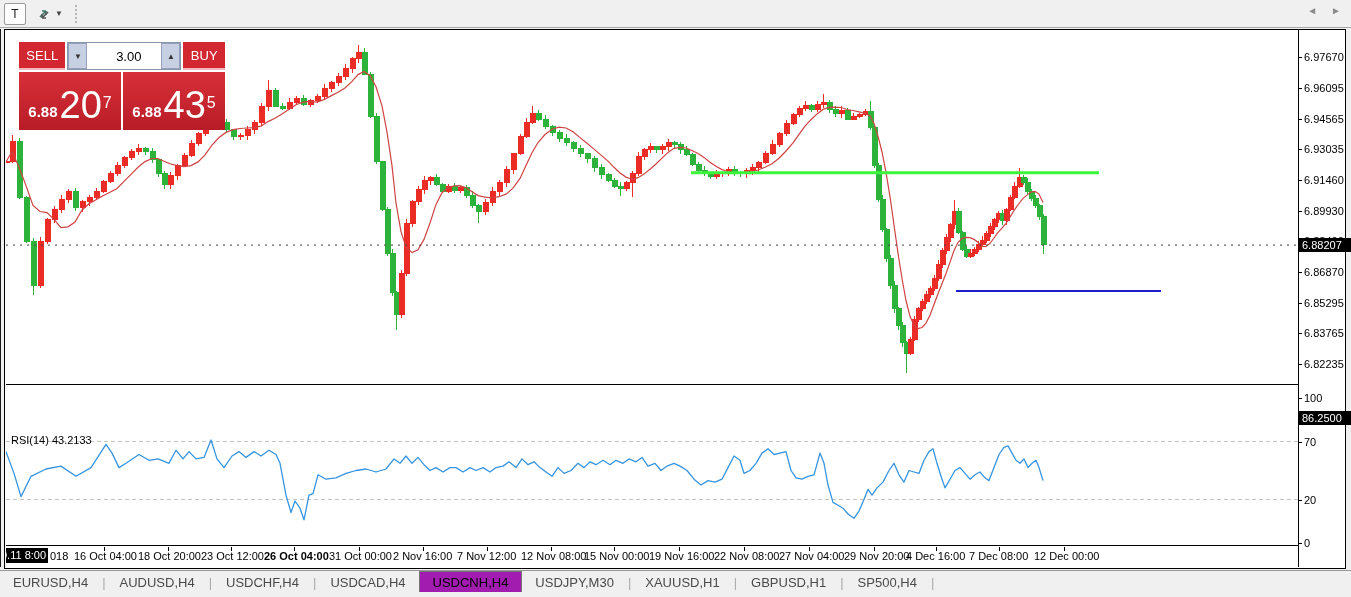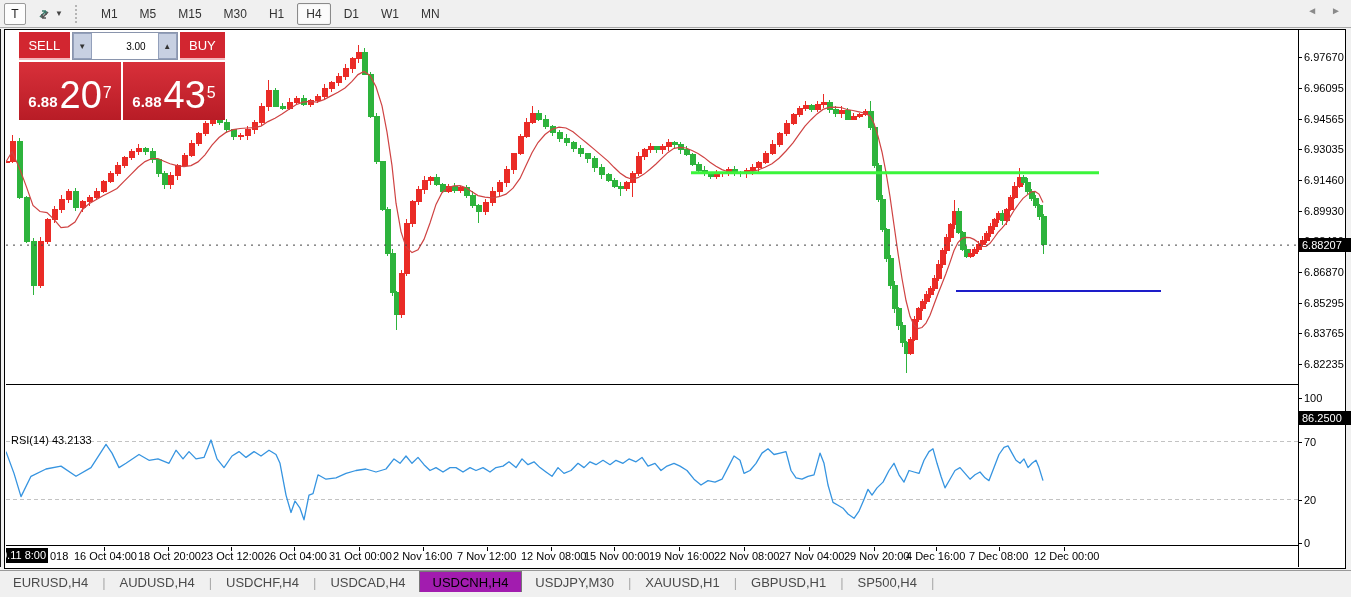--- a/index.html
+++ b/index.html
@@ -26,28 +26,28 @@
   .tag{position:absolute;background:#000;color:#fff;font-size:11px;padding:0 3px;line-height:14px;}
   .rsi-label{position:absolute;left:6px;top:360px;font-size:11px;color:#000;margin-top:44px;}
   
   .time-axis{position:absolute;left:1px;top:517px;width:1292px;height:20px;background:#fff;}
   .time-label{position:absolute;top:3px;font-size:11px;color:#000;white-space:nowrap;}
   .time-tick{position:absolute;top:0;width:1px;height:4px;background:#000;}
   .time-tag{position:absolute;left:0;top:1px;width:42px;height:15px;background:#000;color:#fff;font-size:11px;overflow:hidden;line-height:15px;}
   .time-tag span{margin-left:-5px;white-space:pre;}
   .time-remnant{position:absolute;left:44px;top:3px;font-size:11px;color:#000;}
   
-  .trade{position:absolute;left:14px;top:2px;width:206px;height:90px;}
+  .trade{position:absolute;left:14px;top:12px;width:206px;height:90px;}
   .trade-row1{display:flex;height:28px;}
   .btn-red{background:#d22630;color:#fff;font-size:13px;display:flex;align-items:center;justify-content:center;}
   .sell-btn{width:57px;border-bottom:2px solid #f3b8bc;}
   .buy-btn{width:51px;margin-left:2px;border-bottom:2px solid #f3b8bc;}
   .vol-box{display:flex;align-items:stretch;margin-left:2px;border:1px solid #8a95ad;background:#fff;}
   .spin-btn{width:17px;background:#c7d0e2;color:#333;font-size:8px;display:flex;align-items:center;justify-content:center;border:1px solid #93a0bb;}
-  .vol-input{width:52px;border:none;outline:none;font-size:10px;text-align:right;padding-right:12px;font-family:"Liberation Sans",sans-serif;}
+  .vol-input{width:52px;border:none;outline:none;font-size:13px;text-align:right;padding-right:20px;font-family:"Liberation Sans",sans-serif;}
   .trade-row2{display:flex;height:58px;margin-top:2px;}
   .quote{background:linear-gradient(#d8303a,#b81c26);color:#fff;flex:1;position:relative;display:flex;align-items:flex-end;justify-content:center;padding-bottom:8px;}
   .quote+.quote{margin-left:2px;}
   .q-small{font-size:15px;font-weight:bold;margin-right:2px;line-height:20px;}
   .q-big{font-size:38px;line-height:34px;}
   .q-sup{font-size:16px;line-height:38px;vertical-align:top;margin-left:1px;}
   
   .tabs{position:absolute;left:0;top:570px;width:1351px;height:22px;background:#f0f0f0;border-top:1px solid #999;display:flex;align-items:flex-end;font-size:13px;color:#4a4a4a;}
   .tab{padding:2px 13px 3px 13px;cursor:default;white-space:nowrap;}
   .tab.active{background:#a21caf;color:#000;border:1px solid #777;border-bottom:none;padding-top:3px;}
@@ -63,31 +63,20 @@
   <div class="toolbar">
     <div class="tool-btn">T</div>
     <div class="icon-btn">
       <svg width="16" height="16" viewBox="0 0 16 16">
         <path d="M4 11 L10 5 M10 5 h-4 M10 5 v4" stroke="#3a7a6a" stroke-width="1.6" fill="none"></path>
         <path d="M12 6 L6 12 M6 12 h4 M6 12 v-4" stroke="#555" stroke-width="1.6" fill="none"></path>
       </svg>
       <span class="caret">▼</span>
     </div>
     <div class="grip"></div>
-    <div id="tf-buttons" style="display:flex;">
-        <div class="tf-btn">M1</div>
-        <div class="tf-btn">M5</div>
-        <div class="tf-btn">M15</div>
-        <div class="tf-btn">M30</div>
-        <div class="tf-btn">H1</div>
-        <div class="tf-btn active">H4</div>
-        <div class="tf-btn">D1</div>
-        <div class="tf-btn">W1</div>
-        <div class="tf-btn">MN</div>
-      </div>
   </div>
 
   <div class="left-edge-line"></div>
 
   <div class="chart-window">
 
     <div class="symbol-line">
       <span class="up-tri"></span>
       <span>USDCNH,H4 6.89090 6.89270 6.87707 6.88207</span>
     </div>
@@ -505,21 +494,21 @@
 
     <div class="time-axis" id="time-axis">
       <div class="time-tag"><span>0.11 8:00</span></div>
       <div class="time-remnant">018</div>
     <div class="time-label" style="left: 68px;">16 Oct 04:00</div>
         <div class="time-tick" style="left: 98px;"></div>
         <div class="time-label" style="left: 132px;">18 Oct 20:00</div>
         <div class="time-tick" style="left: 162px;"></div>
         <div class="time-label" style="left: 195px;">23 Oct 12:00</div>
         <div class="time-tick" style="left: 225px;"></div>
-        <div class="time-label" style="left: 258px;">26 Oct 04:00</div>
+        <div class="time-label" style="left: 258px; font-weight: bold;">26 Oct 04:00</div>
         <div class="time-tick" style="left: 288px;"></div>
         <div class="time-label" style="left: 323px;">31 Oct 00:00</div>
         <div class="time-tick" style="left: 353px;"></div>
         <div class="time-label" style="left: 387px;">2 Nov 16:00</div>
         <div class="time-tick" style="left: 417px;"></div>
         <div class="time-label" style="left: 451px;">7 Nov 12:00</div>
         <div class="time-tick" style="left: 481px;"></div>
         <div class="time-label" style="left: 515px;">12 Nov 08:00</div>
         <div class="time-tick" style="left: 545px;"></div>
         <div class="time-label" style="left: 578px;">15 Nov 00:00</div>

